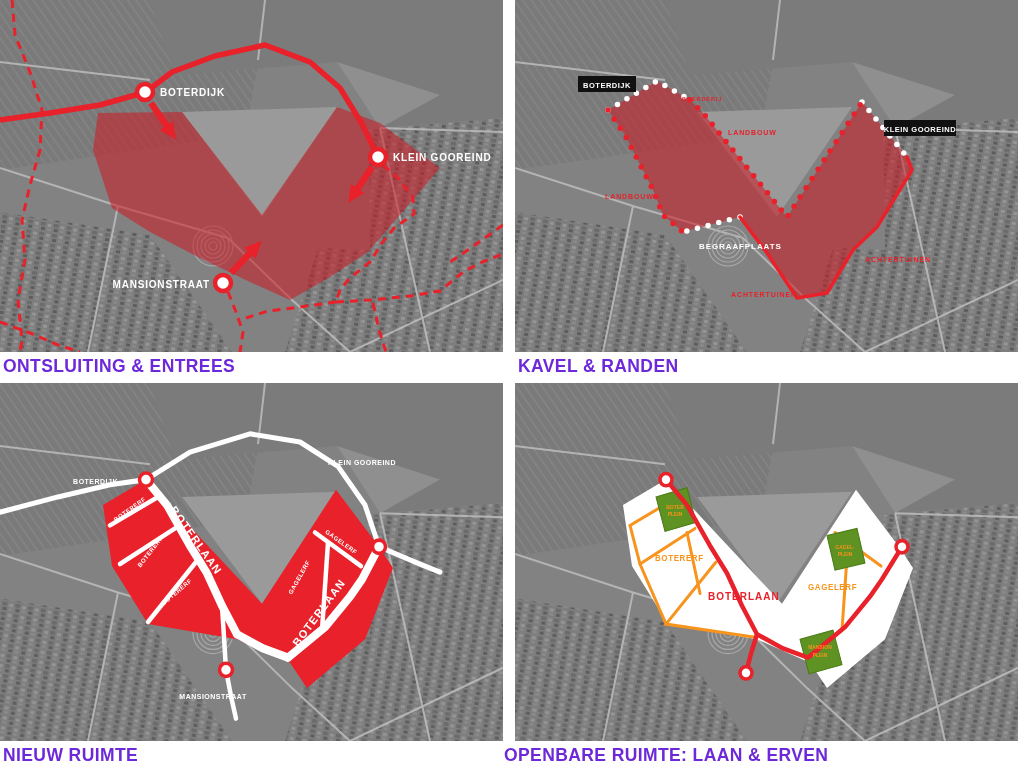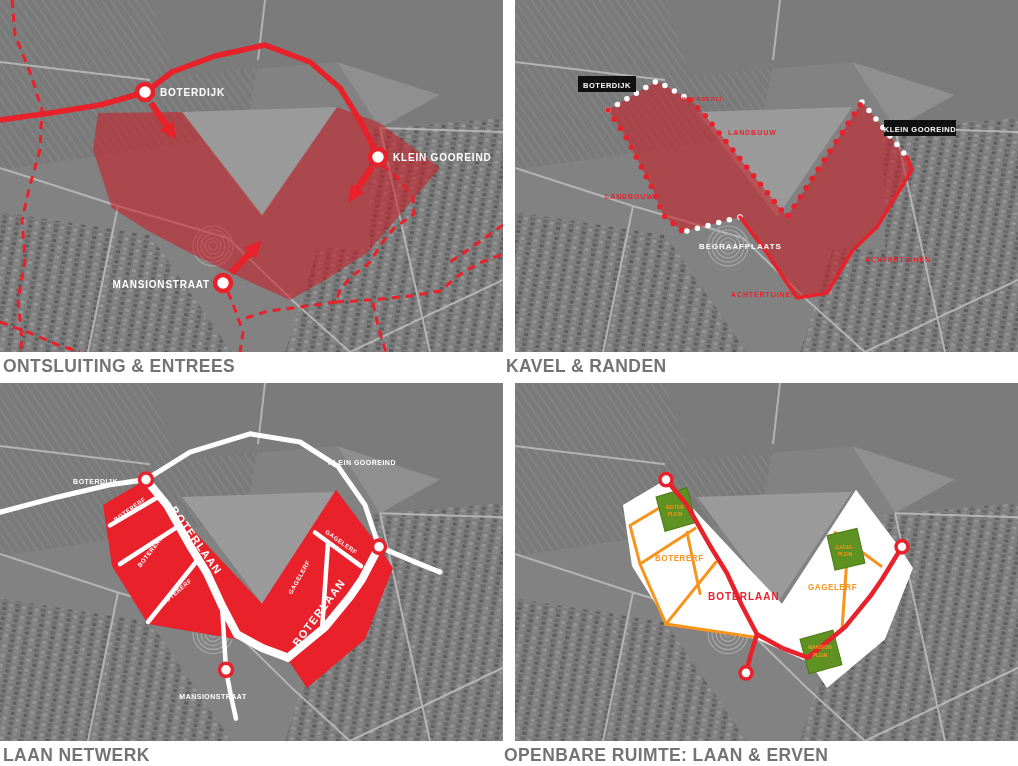--- a/index.html
+++ b/index.html
@@ -1,19 +1,19 @@
 <!DOCTYPE html>
 <html><head>
 <meta charset="utf-8">
 <style>
   html,body{margin:0;padding:0;background:#ffffff;}
   body{width:1018px;height:766px;position:relative;font-family:"Liberation Sans",sans-serif;}
   .panel{position:absolute;overflow:hidden;background:#828282;}
   .panel svg{display:block;width:100%;height:100%;}
-  .caption{position:absolute;color:#737373;font-weight:bold;font-size:17.5px;letter-spacing:.4px;white-space:nowrap;}
+  .caption{position:absolute;color:#6d28d9;font-weight:bold;font-size:17.5px;letter-spacing:.4px;white-space:nowrap;}
   svg text{font-family:"Liberation Sans",sans-serif;}
   .lblW{fill:#ffffff;font-weight:bold;}
   .lblR{fill:#e8212a;font-weight:bold;}
   .lblO{fill:#f7941d;font-weight:bold;}
   .lblBoxT{fill:#ffffff;font-weight:bold;font-size:7.5px;letter-spacing:.5px;}
 </style>
 </head>
 <body>
 
 <div class="panel" style="left:0;top:0;width:503px;height:352px;">
@@ -202,15 +202,15 @@
       <text x="330" y="163">GAGEL-</text>
       <text x="330" y="170">PLEIN</text>
       <text x="305" y="262">MANSION</text>
       <text x="305" y="269">PLEIN</text>
     </g>
   </g>
 </svg>
 </div>
 
 <div class="caption" style="left:3px;top:356px;">ONTSLUITING &amp; ENTREES</div>
-<div class="caption" style="left:506px;top:356px;">KAVEL &amp; RANDEN</div>
-<div class="caption" style="left:3px;top:745px;">LAAN NETWERK</div>
+<div class="caption" style="left:518px;top:356px;">KAVEL &amp; RANDEN</div>
+<div class="caption" style="left:3px;top:745px;">NIEUW RUIMTE</div>
 <div class="caption" style="left:504px;top:745px;">OPENBARE RUIMTE: LAAN &amp; ERVEN</div>
 
 </body></html>

